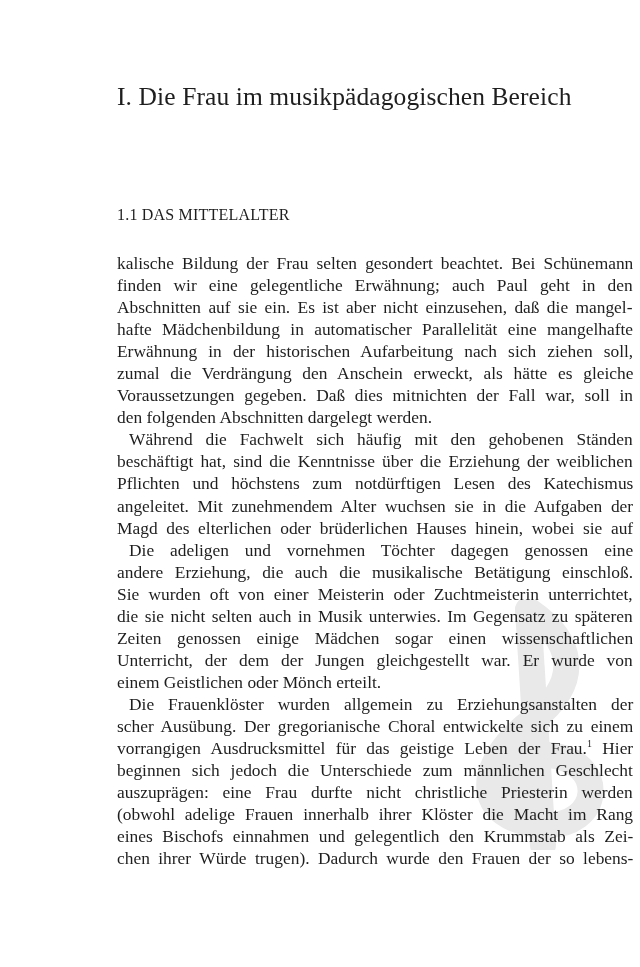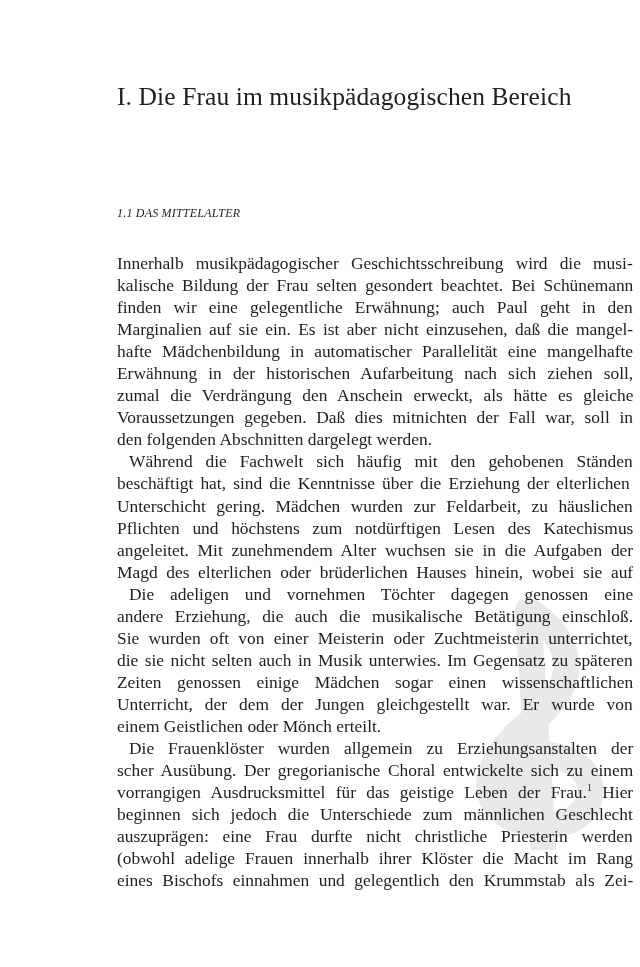--- a/index.html
+++ b/index.html
@@ -11,21 +11,21 @@
     .watermark {
       position: absolute; left: 405px; top: 600px; width: 200px; height: 250px;
       pointer-events: none; z-index: 0;
     }
     .title {
       position: absolute; left: 89px; top: 82px; margin: 0;
       font-size: 25.5px; font-weight: normal; letter-spacing: 0.1px; white-space: nowrap; z-index: 1;
     }
     .section {
       position: absolute; left: 89px; top: 206px; margin: 0;
-      font-size: 12px; font-weight: normal; letter-spacing: 0.2px; white-space: nowrap; z-index: 1; font-style: italic;
+      font-size: 16px; font-weight: normal; letter-spacing: 0.2px; white-space: nowrap; z-index: 1;
     }
     .body {
       position: absolute; left: 89px; top: 252px; width: 516px; z-index: 1;
       font-size: 17.4px; line-height: 22.05px;
     }
     .line {
       display: block; height: 22.05px; white-space: nowrap;
       text-align: justify; text-align-last: justify; overflow: visible;
     }
     .line.last { text-align-last: left; }
@@ -43,35 +43,33 @@
       <path d="M95 10 L110 245"></path>
     </g>
   </svg>
 
   <h1 class="title">I. Die Frau im musikpädagogischen Bereich</h1>
   <h2 class="section">1.1 DAS MITTELALTER</h2>
 
   <div class="body">
 
     <div>
-      <span class="line" style="display: block; word-spacing: 7.8px; text-align-last: left; text-align: left;">Innerhalb musikpädagogischer Geschichtsschreibung wird die musi-</span>
       <span class="line" style="display: block; word-spacing: 3.75px; text-align-last: left; text-align: left;">kalische Bildung der Frau selten gesondert beachtet. Bei Schünemann</span>
       <span class="line" style="display: block; word-spacing: 7.77778px; text-align-last: left; text-align: left;">finden wir eine gelegentliche Erwähnung; auch Paul geht in den</span>
-      <span class="line" style="display: block; word-spacing: 3px; text-align-last: left; text-align: left;">Marginalien auf sie ein. Es ist aber nicht einzusehen, daß die mangel-</span>
+      <span class="line" style="display: block; word-spacing: 3px; text-align-last: left; text-align: left;">Abschnitten auf sie ein. Es ist aber nicht einzusehen, daß die mangel-</span>
       <span class="line" style="display: block; word-spacing: 6px; text-align-last: left; text-align: left;">hafte Mädchenbildung in automatischer Parallelität eine mangelhafte</span>
       <span class="line" style="display: block; word-spacing: 6.75px; text-align-last: left; text-align: left;">Erwähnung in der historischen Aufarbeitung nach sich ziehen soll,</span>
       <span class="line" style="display: block; word-spacing: 6.33333px; text-align-last: left; text-align: left;">zumal die Verdrängung den Anschein erweckt, als hätte es gleiche</span>
       <span class="line" style="display: block; word-spacing: 5.33333px; text-align-last: left; text-align: left;">Voraussetzungen gegeben. Daß dies mitnichten der Fall war, soll in</span>
       <span class="line last">den folgenden Abschnitten dargelegt werden.</span>
     </div>
 
     <div>
       <span class="line indent" style="display: block; word-spacing: 8.5px; text-align-last: left; text-align: left;">Während die Fachwelt sich häufig mit den gehobenen Ständen</span>
-      <span class="line" style="display: block; word-spacing: 2.77778px; text-align-last: left; text-align: left;">beschäftigt hat, sind die Kenntnisse über die Erziehung der elterlichen</span>
-      <span class="line" style="display: block; word-spacing: 6.14286px; text-align-last: left; text-align: left;">Unterschicht gering. Mädchen wurden zur Feldarbeit, zu häuslichen</span>
+      <span class="line" style="display: block; word-spacing: 2.77778px; text-align-last: left; text-align: left;">beschäftigt hat, sind die Kenntnisse über die Erziehung der weiblichen</span>
       <span class="line" style="display: block; word-spacing: 8.28571px; text-align-last: left; text-align: left;">Pflichten und höchstens zum notdürftigen Lesen des Katechismus</span>
       <span class="line" style="display: block; word-spacing: 4.33333px; text-align-last: left; text-align: left;">angeleitet. Mit zunehmendem Alter wuchsen sie in die Aufgaben der</span>
       <span class="line" style="display: block; word-spacing: 4.33333px; text-align-last: left; text-align: left;">Magd des elterlichen oder brüderlichen Hauses hinein, wobei sie auf</span>
     </div>
 
     <div>
       <span class="line indent" style="display: block; word-spacing: 11.5714px; text-align-last: left; text-align: left;">Die adeligen und vornehmen Töchter dagegen genossen eine</span>
       <span class="line" style="display: block; word-spacing: 7.14286px; text-align-last: left; text-align: left;">andere Erziehung, die auch die musikalische Betätigung einschloß.</span>
       <span class="line" style="display: block; word-spacing: 4.875px; text-align-last: left; text-align: left;">Sie wurden oft von einer Meisterin oder Zuchtmeisterin unterrichtet,</span>
       <span class="line" style="display: block; word-spacing: 2.09091px; text-align-last: left; text-align: left;">die sie nicht selten auch in Musik unterwies. Im Gegensatz zu späteren</span>
@@ -81,16 +79,17 @@
     </div>
 
     <div>
       <span class="line indent" style="display: block; word-spacing: 9.66667px; text-align-last: left; text-align: left;">Die Frauenklöster wurden allgemein zu Erziehungsanstalten der</span>
       <span class="line" style="display: block; word-spacing: 3.375px; text-align-last: left; text-align: left;">scher Ausübung. Der gregorianische Choral entwickelte sich zu einem</span>
       <span class="line" style="display: block; word-spacing: 6px; text-align-last: left; text-align: center;"><span>vorrangigen Ausdrucksmittel für das geistige Leben der Frau.</span><sup>1</sup><span> Hier</span></span>
       <span class="line" style="display: block; word-spacing: 6.57143px; text-align-last: left; text-align: left;">beginnen sich jedoch die Unterschiede zum männlichen Geschlecht</span>
       <span class="line" style="display: block; word-spacing: 9.42857px; text-align-last: left; text-align: left;">auszuprägen: eine Frau durfte nicht christliche Priesterin werden</span>
       <span class="line" style="display: block; word-spacing: 5.55556px; text-align-last: left; text-align: left;">(obwohl adelige Frauen innerhalb ihrer Klöster die Macht im Rang</span>
       <span class="line" style="display: block; word-spacing: 5.25px; text-align-last: left; text-align: left;">eines Bischofs einnahmen und gelegentlich den Krummstab als Zei-</span>
+      <span class="line" style="display: block; word-spacing: 4.1px; text-align-last: left; text-align: left;">chen ihrer Würde trugen). Dadurch wurde den Frauen der so lebens-</span>
     </div>
 
   </div>
 </div>
 
 </body></html>

